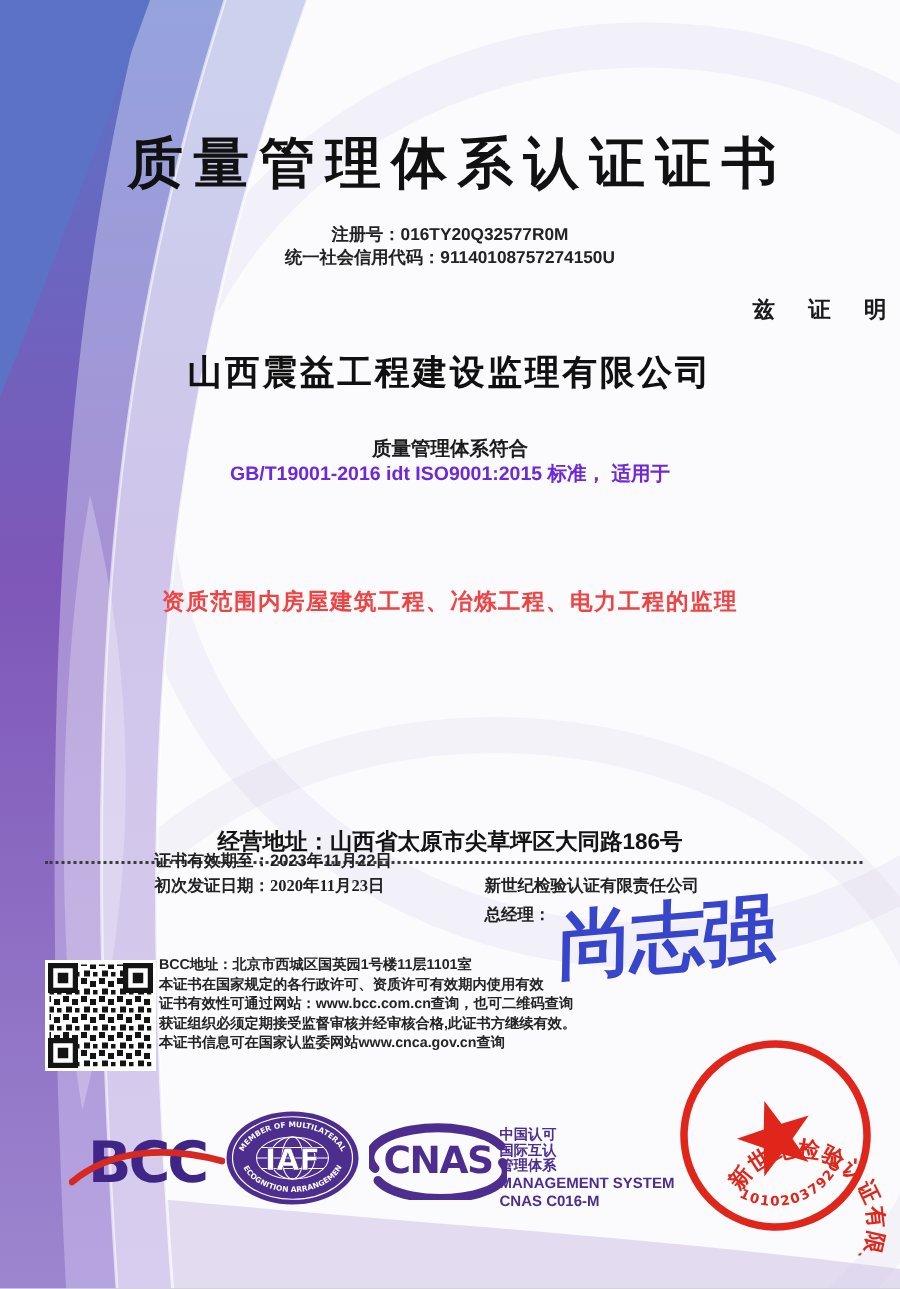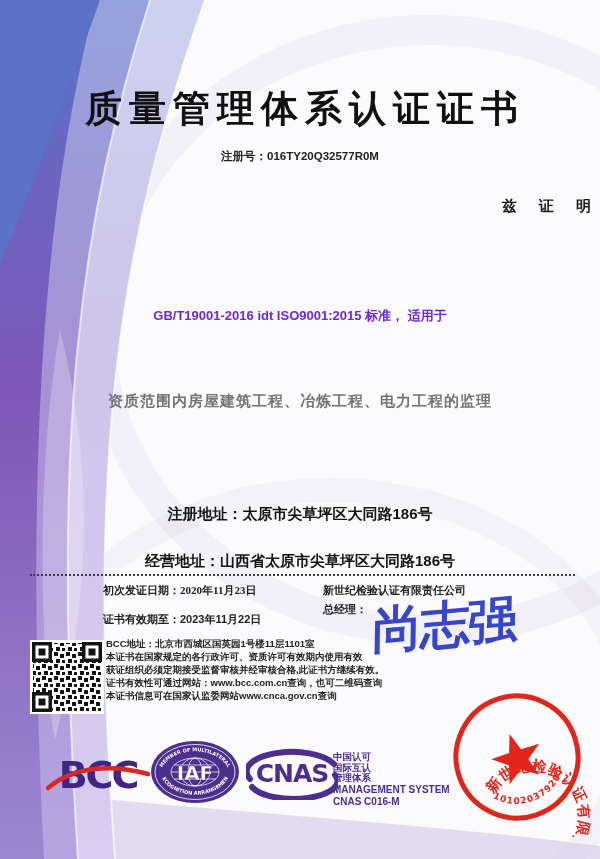--- a/index.html
+++ b/index.html
@@ -6,21 +6,21 @@
   body{font-family:"Liberation Sans","DejaVu Sans",sans-serif;background:#888;}
   .page{position:relative;width:600px;height:859px;margin:0 auto;background:#fbfafc;overflow:hidden;}
   .abs{position:absolute;}
   .ctr{left:0;right:0;text-align:center;}
   .title{font-family:"DejaVu Serif","Liberation Serif",serif;font-weight:bold;font-size:37px;letter-spacing:7px;color:#111;padding-left:10px;}
   .regline{font-size:11.5px;font-weight:600;color:#222;}
   .certify{font-size:15px;font-weight:600;letter-spacing:9px;color:#1a1a1a;}
   .company{font-size:23px;font-weight:bold;letter-spacing:2px;color:#101010;}
   .sysline{font-size:13px;font-weight:600;color:#1c1c1c;}
   .stdline{font-size:13px;font-weight:600;color:#6d28d9;}
-  .scope{font-size:15px;font-weight:bold;letter-spacing:1px;color:#737373;}
+  .scope{font-size:15px;font-weight:bold;letter-spacing:1px;color:#ef4444;}
   .addr{font-size:15px;font-weight:bold;color:#141414;}
   .divider{border-top:2px dotted #3c3c3c;height:0;}
   .small-row{font-size:11px;font-weight:600;color:#222;}
   .footnote{font-size:9.5px;line-height:13px;font-weight:600;color:#242424;white-space:nowrap;}
   .signature{font-family:"DejaVu Serif","Liberation Serif",serif;font-size:50px;color:#2737c6;
              transform:rotate(-5deg) skewX(-6deg);letter-spacing:-2px;font-weight:600;opacity:.92;}
   .cnas-cn{font-size:9.5px;line-height:10.5px;color:#4d2e8e;font-weight:600;}
   .cnas-en{font-size:10px;line-height:12px;color:#4d2e8e;font-weight:bold;}
 </style>
 </head>
@@ -57,41 +57,43 @@
     <path d="M96,0 C50,180 22,420 44,859 L0,859 L0,0 Z" fill="url(#gDeep)"></path>
     <path d="M100,0 C68,90 34,180 0,265 L0,0 Z" fill="#5b72c6"></path>
     <path d="M60,330 C95,470 90,600 55,740 C40,660 35,470 60,330 Z" fill="#ffffff" opacity="0.25"></path>
   </svg>
 
   <div class="abs ctr title" style="top:84px;">质量管理体系认证证书</div>
 
   <div class="abs ctr regline" style="top:149px;">
     <span>注册号：</span><span>016TY20Q32577R0M</span>
   </div>
+  <div class="abs ctr regline" style="top:164px;">
+    <span>统一社会信用代码：</span><span>91140108757274150U</span>
+  </div>
 
   <div class="abs ctr certify" style="top:197px;text-align:right;">兹 证 明</div>
 
+  <div class="abs ctr company" style="top:233px;">山西震益工程建设监理有限公司</div>
 
+  <div class="abs ctr sysline" style="top:290px;">质量管理体系符合</div>
   <div class="abs ctr stdline" style="top:307px;">GB/T19001-2016 idt ISO9001:2015 标准，  适用于</div>
 
   <div class="abs ctr scope" style="top:392px;">资质范围内房屋建筑工程、冶炼工程、电力工程的监理</div>
 
-  <div class="abs ctr addr" style="top:505px;">
-    <span>注册地址：</span><span>太原市尖草坪区大同路186号</span>
-  </div>
   <div class="abs ctr addr" style="top:552px;">
     <span>经营地址：</span><span>山西省太原市尖草坪区大同路186号</span>
   </div>
 
   <div class="abs divider" style="top:574px;left:30px;width:545px;"></div>
 
   <div class="abs small-row" style="left:103px;top:583px;font-family:Liberation Serif, serif;">
     <span>初次发证日期：</span><span>2020年11月23日</span>
   </div>
-  <div class="abs small-row" style="left:103px;top:612px;">
+  <div class="abs small-row" style="left:103px;top:566px;">
     <span>证书有效期至：</span><span>2023年11月22日</span>
   </div>
 
   <div class="abs small-row" style="left:323px;top:583px;">新世纪检验认证有限责任公司</div>
   <div class="abs small-row" style="left:323px;top:602px;">总经理：</div>
 
   <div class="abs signature" style="left:372px;top:592px;">尚志强</div>
 
   <svg class="abs" style="left:30px;top:640px;" width="74" height="74" viewBox="0 0 74 74">
     <defs>
@@ -117,22 +119,22 @@
     <g>
       <rect x="2" y="52" width="20" height="20" fill="#141414"></rect>
         <rect x="5.5" y="55.5" width="13" height="13" fill="#ffffff"></rect>
         <rect x="8.5" y="58.5" width="7" height="7" fill="#141414"></rect>
     </g>
   </svg>
 
   <div class="abs" style="left:106px;top:637px;">
     <div class="footnote">BCC地址：北京市西城区国英园1号楼11层1101室</div>
     <div class="footnote">本证书在国家规定的各行政许可、资质许可有效期内使用有效</div>
+    <div class="footnote">证书有效性可通过网站：www.bcc.com.cn查询，也可二维码查询</div>
     <div class="footnote">获证组织必须定期接受监督审核并经审核合格,此证书方继续有效。</div>
-    <div class="footnote">证书有效性可通过网站：www.bcc.com.cn查询，也可二维码查询</div>
     <div class="footnote">本证书信息可在国家认监委网站www.cnca.gov.cn查询</div>
   </div>
 
   <svg class="abs" style="left:46px;top:754px;" width="104" height="44" viewBox="0 0 104 44">
     <text x="52" y="34" text-anchor="middle" font-size="38" font-weight="bold" font-family="'DejaVu Sans',sans-serif" fill="#3f2585" letter-spacing="-2">BCC</text>
     <path d="M2,34 C28,12 66,10 102,20" fill="none" stroke="#d62921" stroke-width="4.5" stroke-linecap="round"></path>
   </svg>
 
   <svg class="abs" style="left:150px;top:740px;" width="90" height="64" viewBox="-45 -32 90 64">
     <defs>

